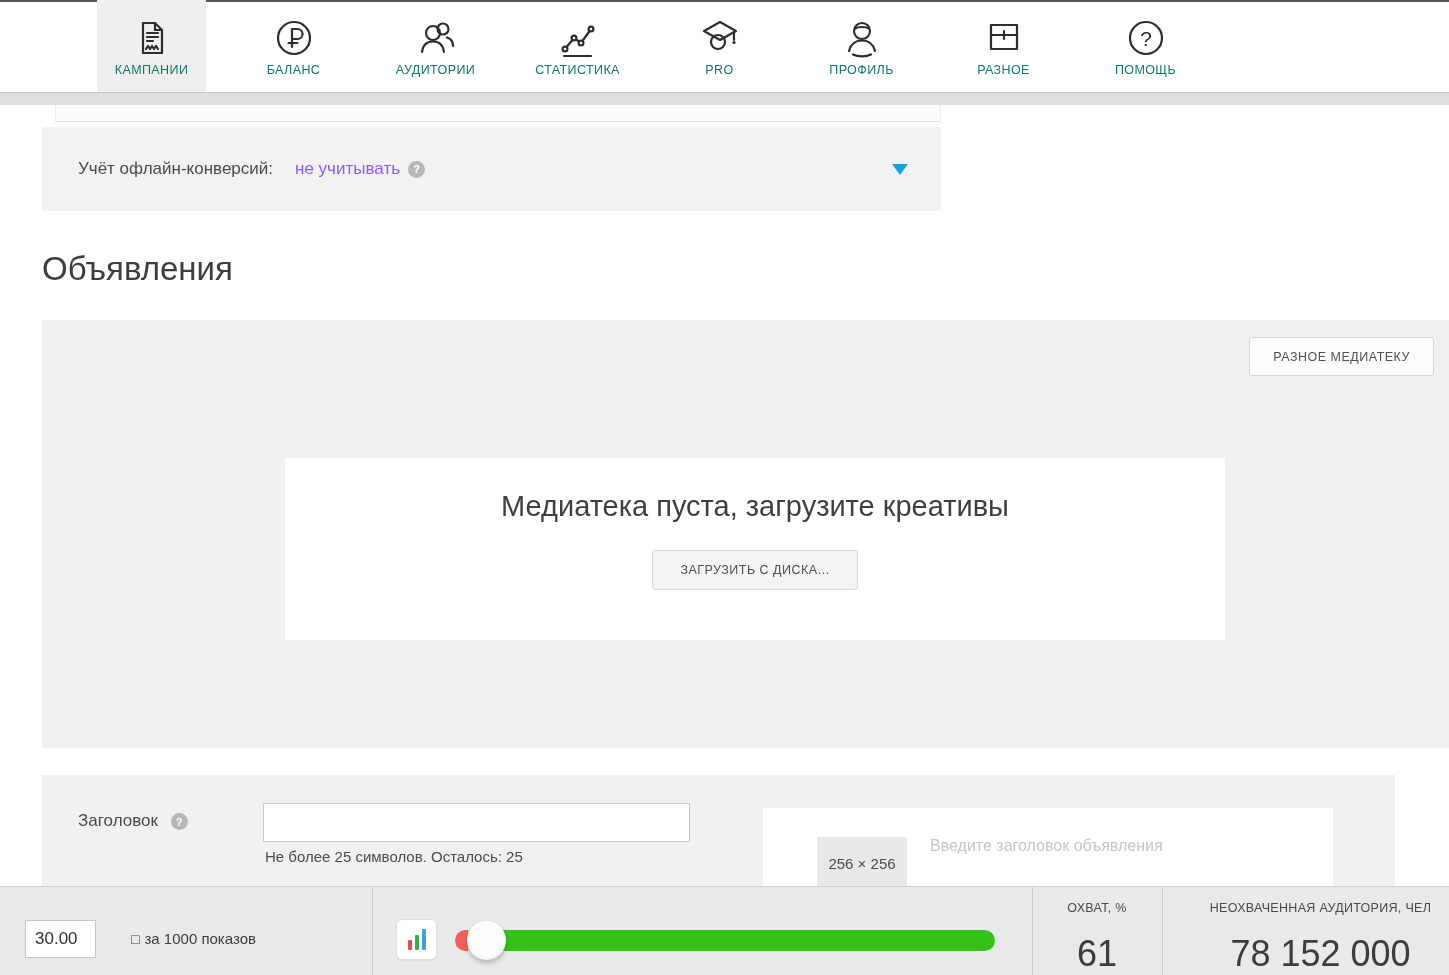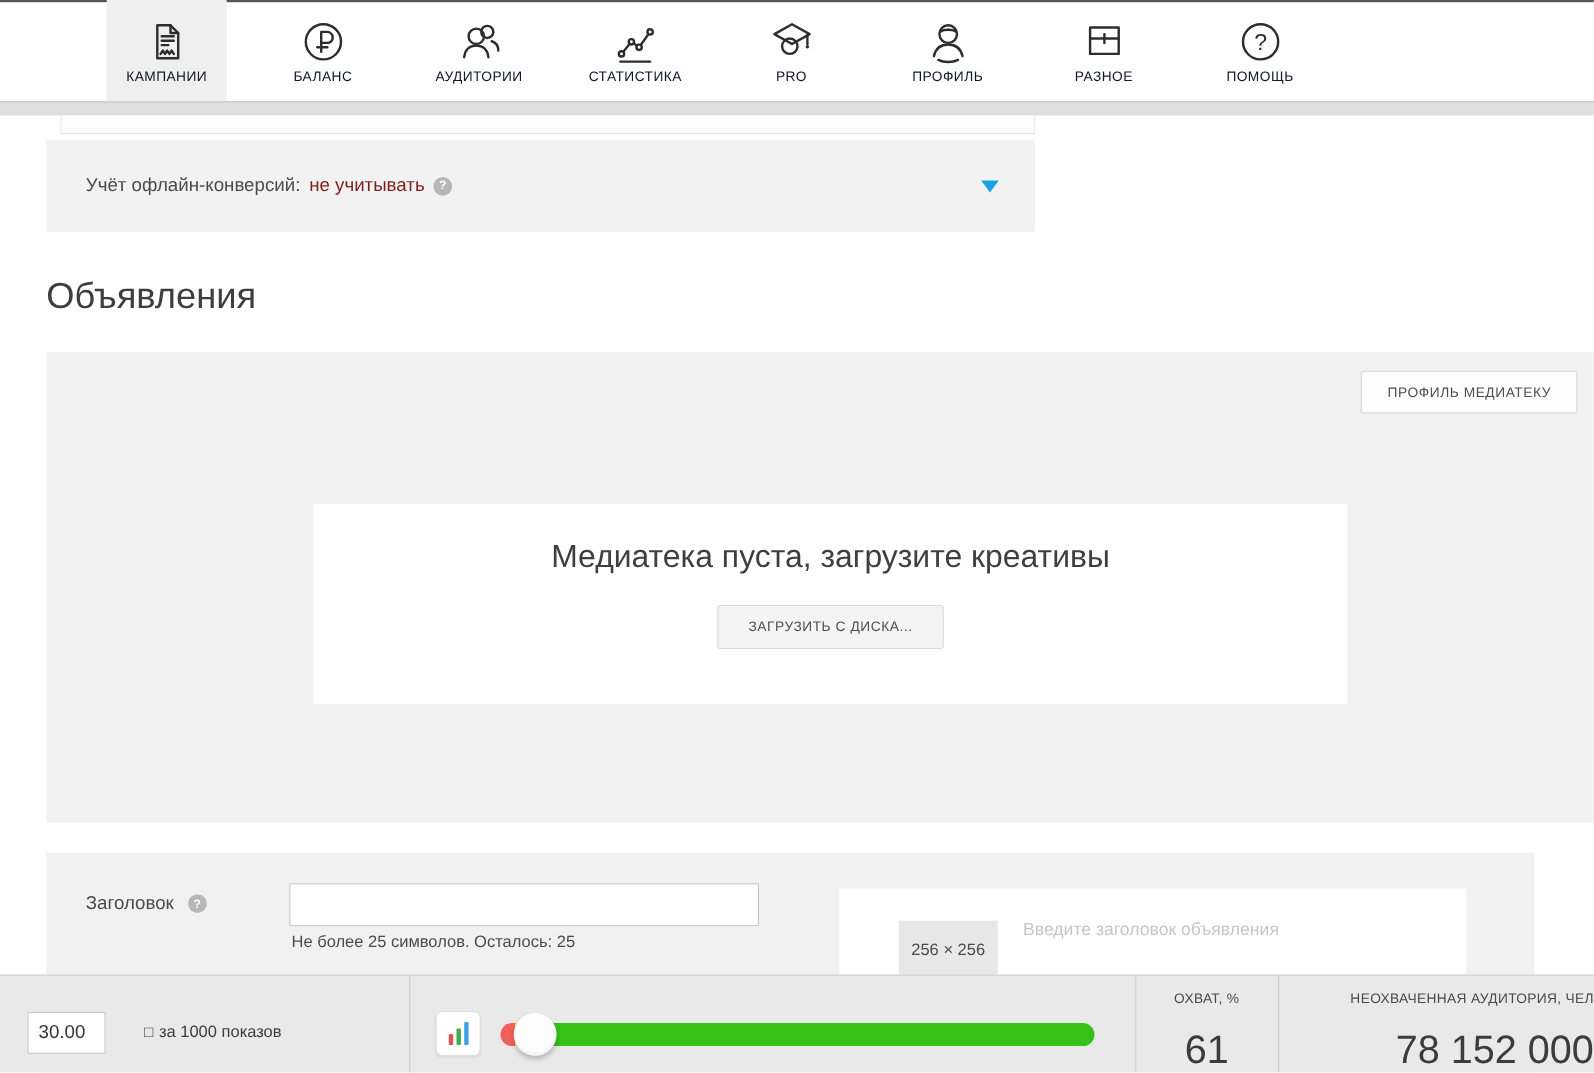--- a/index.html
+++ b/index.html
@@ -11,32 +11,32 @@
   .page { position:absolute; inset:0; width:1449px; height:975px; }
 
   
   .topnav { position:absolute; left:0; top:0; width:1449px; height:92px; background:#fff; }
   .nav-topline { position:absolute; left:0; top:0; width:100%; height:2px; background:#555; }
   .nav-items { position:absolute; left:97px; top:0; height:92px; display:flex; gap:33px; }
   .nav-item { width:109px; height:92px; padding-top:15px; display:flex; flex-direction:column; align-items:center; cursor:pointer; position:relative; z-index:2; }
   .nav-item.active { background:#efefef; }
   .nav-icon { height:45px; display:flex; align-items:center; justify-content:center; }
   .nav-icon svg { stroke:#2d2d2d; fill:none; stroke-width:2.2; stroke-linecap:round; stroke-linejoin:round; }
-  .nav-label { margin-top:3px; font-size:12.5px; color:#0f172a; letter-spacing:.4px; white-space:nowrap; }
+  .nav-label { margin-top:3px; font-size:12.5px; color:#0f766e; letter-spacing:.4px; white-space:nowrap; }
 
   
   .nav-strip { position:absolute; left:0; top:92px; width:1449px; height:13px; background:#dedede; border-top:1px solid #c2c2c2; }
 
   
   .prev-panel { position:absolute; left:55px; top:105px; width:886px; height:17px; background:#fcfcfc; border-bottom:1px solid #e0e0e0; border-left:1px solid #eee; border-right:1px solid #eee; }
 
   
   .conv-panel { position:absolute; left:42px; top:127px; width:899px; height:84px; background:#f2f2f2; border-radius:2px; display:flex; align-items:center; padding:0 33px 0 36px; }
   .conv-label { font-size:17px; color:#4a4a4a; }
-  .conv-value { font-size:17px; color:#7f1d1d; margin-left:8px; cursor:pointer; }
+  .conv-value { font-size:17px; color:#8b5cf6; margin-left:22px; cursor:pointer; }
   .q-badge { display:inline-flex; width:17px; height:17px; border-radius:50%; background:#b7b7b7; color:#fff; font-size:11px; font-weight:bold; align-items:center; justify-content:center; margin-left:8px; vertical-align:middle; cursor:pointer; }
   .conv-arrow { margin-left:auto; width:0; height:0; border-left:8px solid transparent; border-right:8px solid transparent; border-top:11px solid #18a2e4; cursor:pointer; }
 
   
   .ads-heading { position:absolute; left:42px; top:250px; font-size:33px; font-weight:400; color:#3e3e3e; }
 
   
   .media-panel { position:absolute; left:42px; top:320px; width:1407px; height:428px; background:#f1f1f1; }
   .btn { display:inline-block; background:#fbfbfb; border:1px solid #d5d5d5; border-radius:3px; color:#4f4f4f; font-size:12.5px; letter-spacing:.5px; cursor:pointer; font-family:inherit; }
   .close-media { position:absolute; top:17px; right:15px; height:39px; padding:0 23px; background:#fdfdfd; }
@@ -66,21 +66,21 @@
   .bar.r { height:10px; background:#e0524e; }
   .bar.g { height:15px; background:#3fae44; }
   .bar.b { height:21px; background:#3ba1e2; }
   .slider { position:absolute; left:455px; top:43px; width:540px; height:21px; border-radius:10.5px; cursor:pointer;
     background:linear-gradient(to right,#f25f5f 0px,#f25f5f 13px,#ffd23c 13px,#ffd23c 26px,#35c118 26px); }
   .slider-handle { position:absolute; left:12px; top:-9px; width:39px; height:39px; border-radius:50%; background:#fdfdfd; box-shadow:0 3px 5px rgba(0,0,0,.22), inset 0 -2px 3px rgba(0,0,0,.05); cursor:grab; }
   .fcell { position:absolute; top:0; height:89px; }
   .cell-label { font-size:12.5px; color:#4a4a4a; letter-spacing:.3px; white-space:nowrap; }
   .cell-value { font-size:36px; color:#3c3c3c; margin-top:18px; white-space:nowrap; }
   .reach-cell { left:1032px; width:130px; text-align:center; padding-top:14px; }
-  .unreached-cell { left:1192px; width:257px; text-align:right; padding-top:14px; }
+  .unreached-cell { left:1192px; width:257px; text-align:center; padding-top:14px; }
 </style>
 </head>
 <body>
 
 <div class="page">
 
   <nav class="topnav">
     <div class="nav-topline"></div>
     <div class="nav-items">
 
@@ -187,21 +187,21 @@
   <section class="conv-panel">
     <span class="conv-label">Учёт офлайн-конверсий:</span>
     <a class="conv-value">не учитывать</a>
     <span class="q-badge">?</span>
     <span class="conv-arrow"></span>
   </section>
 
   <h1 class="ads-heading">Объявления</h1>
 
   <section class="media-panel">
-    <button class="btn close-media">ПРОФИЛЬ МЕДИАТЕКУ</button>
+    <button class="btn close-media">РАЗНОЕ МЕДИАТЕКУ</button>
     <div class="media-empty">
       <div class="media-empty-title">Медиатека пуста, загрузите креативы</div>
       <button class="btn upload-btn">ЗАГРУЗИТЬ С ДИСКА...</button>
     </div>
   </section>
 
   <section class="form-panel">
     <label class="form-label">
       <span>Заголовок</span>
       <span class="q-badge">?</span>

